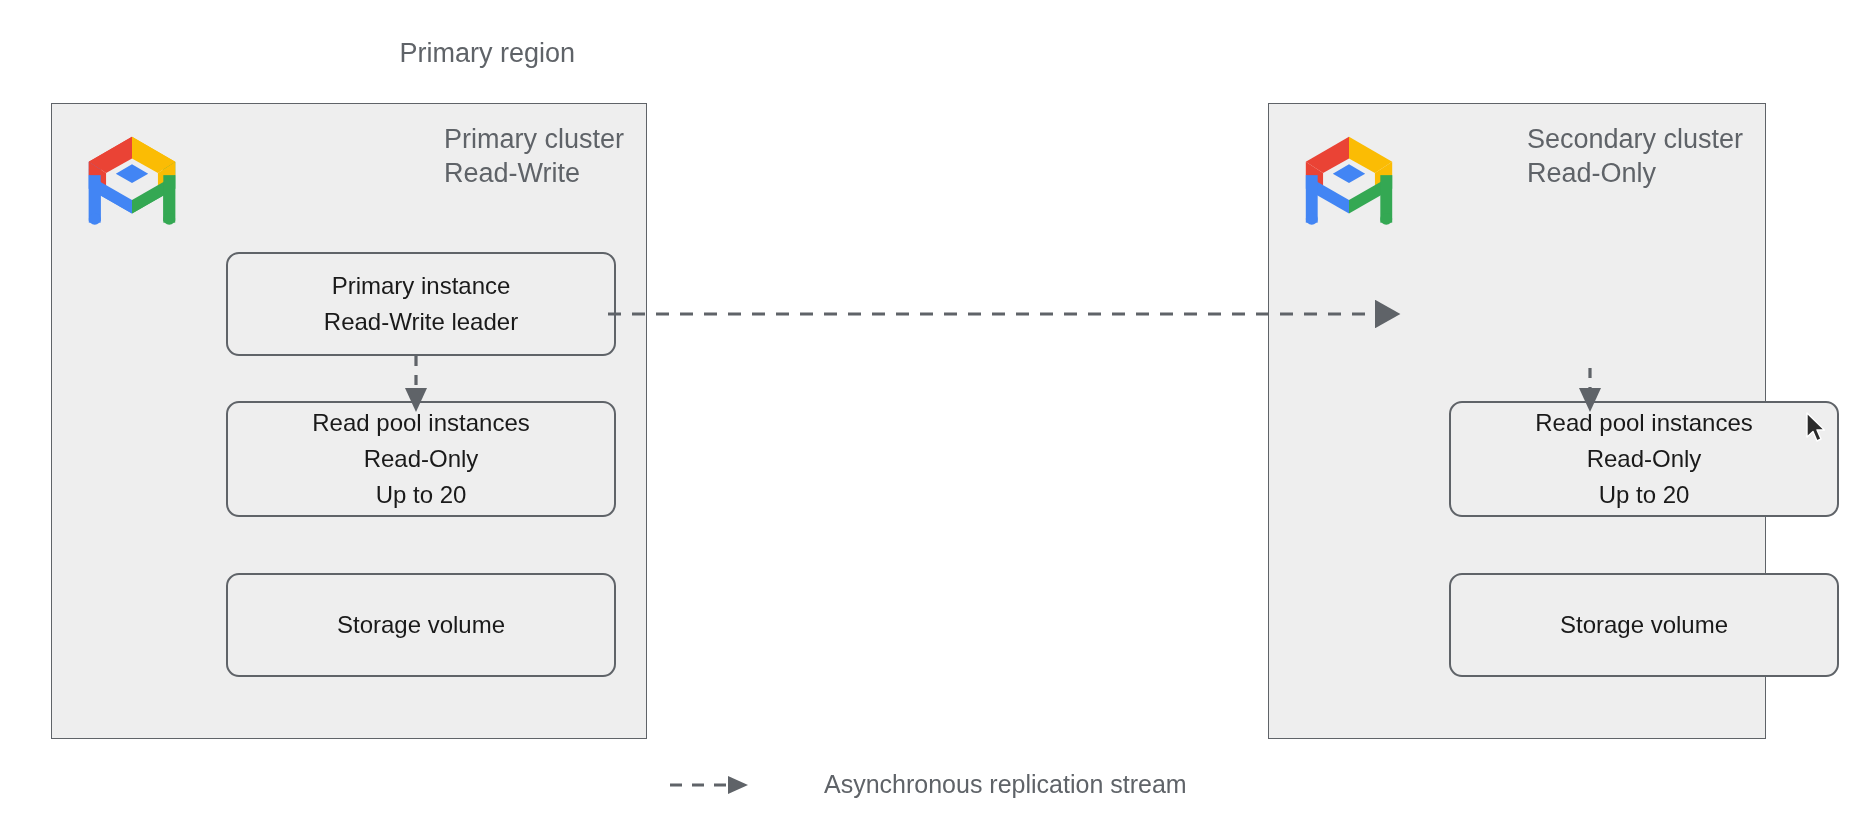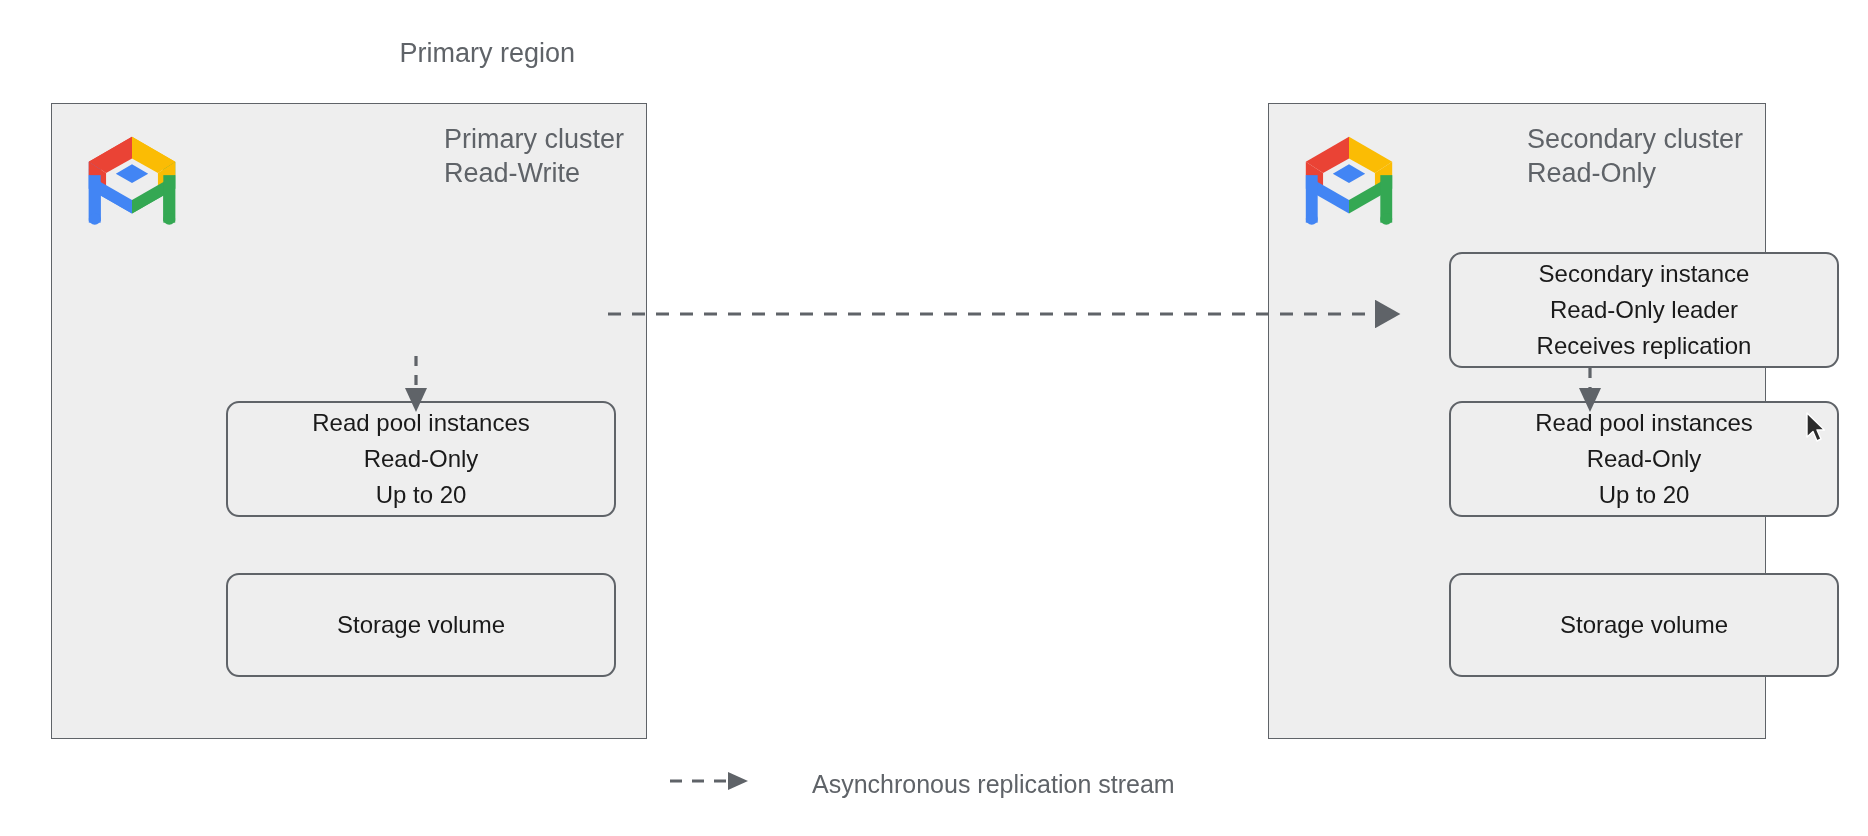--- a/index.html
+++ b/index.html
@@ -95,22 +95,22 @@
     height: 836px;
     pointer-events: none;
   }
 
   
   #legend {
     position: absolute;
     left: 668px;
     top: 770px;
     display: flex;
-    align-items: flex-start;
-    gap: 44px;
+    align-items: center;
+    gap: 56px;
   }
   #legend-label {
     font-size: 25px;
     color: #5f6368;
     white-space: nowrap;
   }
 
   
   #mouse-cursor {
     position: absolute;
@@ -163,20 +163,22 @@
       <path d="M10 33 L10 45.5 L26 57 L26 43.5 Z" fill="#ea4335"></path>
       <path d="M90 33 L90 45.5 L74 57 L74 43.5 Z" fill="#fbbc04"></path>
       <path d="M10 45.5 L50 68.5 L50 81 L10 58 Z" fill="#4285f4"></path>
       <path d="M90 45.5 L50 68.5 L50 81 L90 58 Z" fill="#34a853"></path>
       <rect x="10" y="45.5" width="11" height="44" fill="#4285f4"></rect>
       <rect x="79" y="45.5" width="11" height="44" fill="#34a853"></rect>
       <circle cx="15.5" cy="86" r="5.5" fill="#4285f4"></circle>
       <circle cx="84.5" cy="86" r="5.5" fill="#34a853"></circle>
     </svg>
 
+    <div class="node-box" id="primary-instance-box">Primary instance
+Read-Write leader</div>
 
     <div class="node-box" id="primary-readpool-box">Read pool instances
 Read-Only
 Up to 20</div>
 
     <div class="node-box" id="primary-storage-box">Storage volume</div>
   </div>
 
   <div class="cluster-box" id="secondary-cluster">
 
@@ -190,23 +192,20 @@
       <path d="M90 33 L90 45.5 L74 57 L74 43.5 Z" fill="#fbbc04"></path>
       <path d="M50 35.5 L35 44.2 L50 52.8 L65 44.2 Z" fill="#4285f4"></path>
       <path d="M10 45.5 L50 68.5 L50 81 L10 58 Z" fill="#4285f4"></path>
       <path d="M90 45.5 L50 68.5 L50 81 L90 58 Z" fill="#34a853"></path>
       <rect x="10" y="45.5" width="11" height="44" fill="#4285f4"></rect>
       <rect x="79" y="45.5" width="11" height="44" fill="#34a853"></rect>
       <circle cx="15.5" cy="86" r="5.5" fill="#4285f4"></circle>
       <circle cx="84.5" cy="86" r="5.5" fill="#34a853"></circle>
     </svg>
 
-    <div class="node-box" id="secondary-instance-box">Secondary instance
-Read-Only leader
-Receives replication</div>
 
     <div class="node-box" id="secondary-readpool-box">Read pool instances
 Read-Only
 Up to 20</div>
 
     <div class="node-box" id="secondary-storage-box">Storage volume</div>
   </div>
 
   <svg class="connector-svg">
     <defs>

